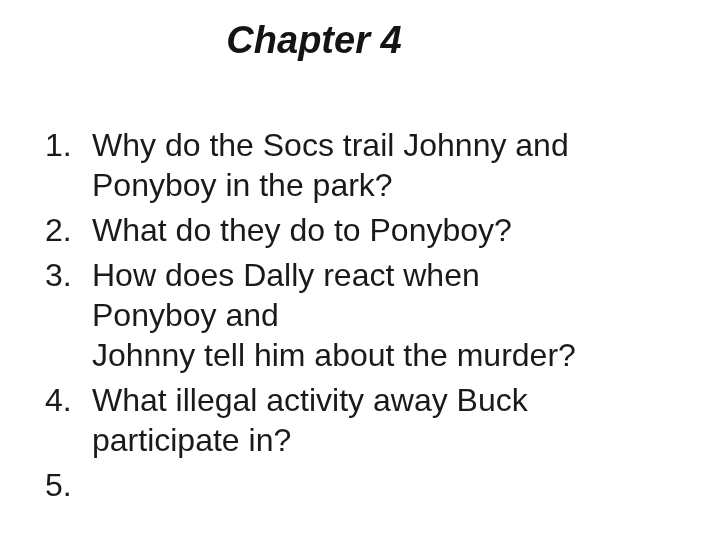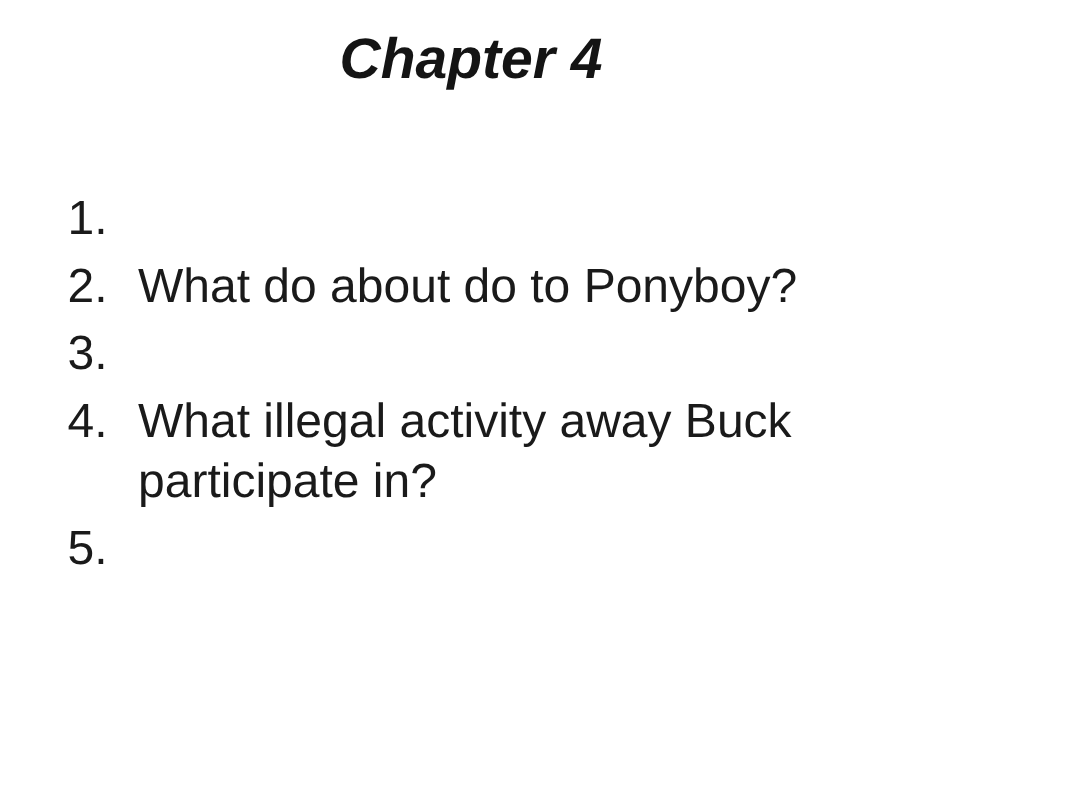--- a/index.html
+++ b/index.html
@@ -51,29 +51,33 @@
 <body>
 
 <div class="slide">
 
   <h1 class="slide-title">Chapter 4</h1>
 
   <ol class="question-list">
 
     <li class="q-item">
       <span class="q-num">1.</span>
+      <span class="q-text">Why do the Socs trail Johnny and
+Ponyboy in the park?</span>
     </li>
 
     <li class="q-item">
       <span class="q-num">2.</span>
-      <span class="q-text">What do about do to Ponyboy?</span>
+      <span class="q-text">What do they do to Ponyboy?</span>
     </li>
 
     <li class="q-item">
       <span class="q-num">3.</span>
+      <span class="q-text">How does Dally react when Ponyboy and
+Johnny tell him about the murder?</span>
     </li>
 
     <li class="q-item">
       <span class="q-num">4.</span>
       <span class="q-text">What illegal activity away Buck
 participate in?</span>
     </li>
 
     <li class="q-item">
       <span class="q-num">5.</span>

